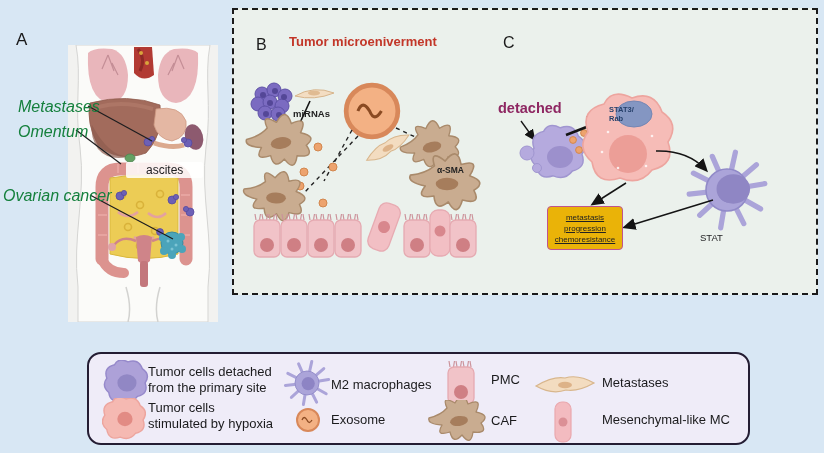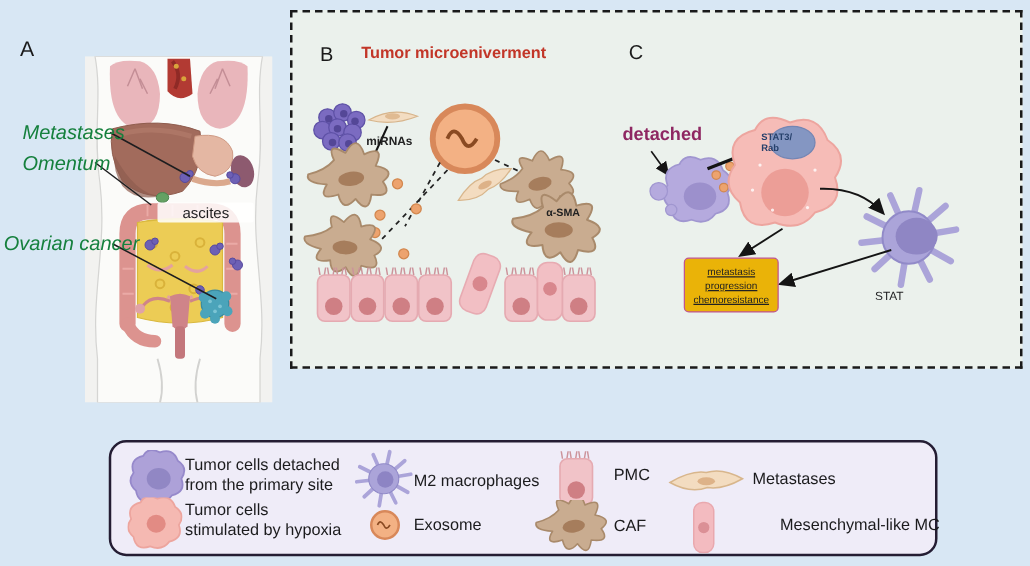--- a/index.html
+++ b/index.html
@@ -327,15 +327,15 @@
   <div class="abs leg-label" style="left:491px;top:413px">CAF</div>
 
   <svg class="abs" style="left:534px;top:372px" width="62" height="26" viewBox="-31 -13 62 26">
     <use href="#fibro"></use>
   </svg>
   <div class="abs leg-label" style="left:602px;top:375px">Metastases</div>
 
   <svg class="abs" style="left:552px;top:400px" width="22" height="44" viewBox="-11 -22 22 44">
     <use href="#mes"></use>
   </svg>
-  <div class="abs leg-label" style="left:624px;top:412px">Mesenchymal-like MC</div>
+  <div class="abs leg-label" style="left:602px;top:412px">Mesenchymal-like MC</div>
 
 </div>
 
 </body></html>

